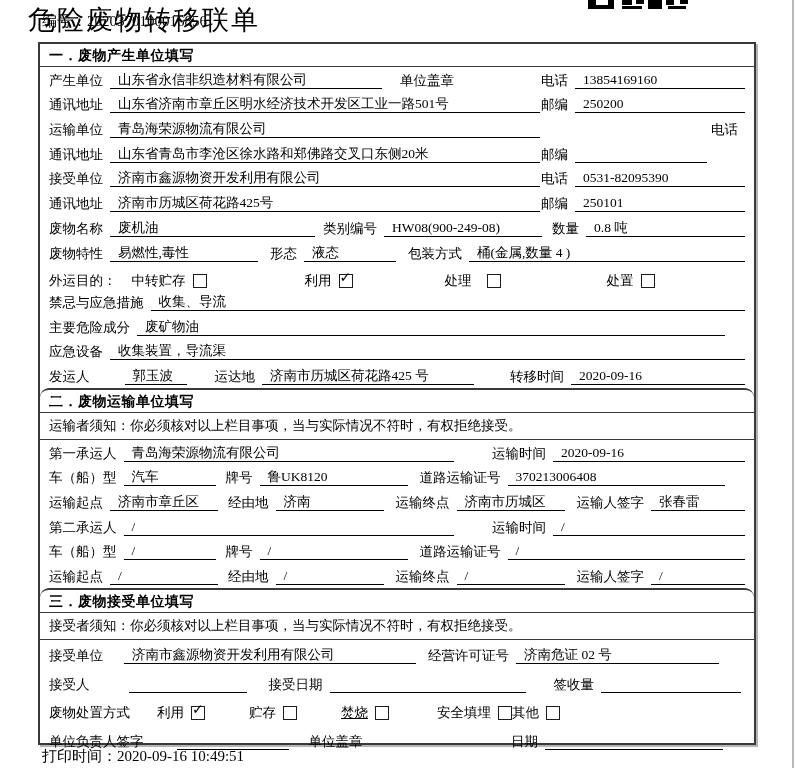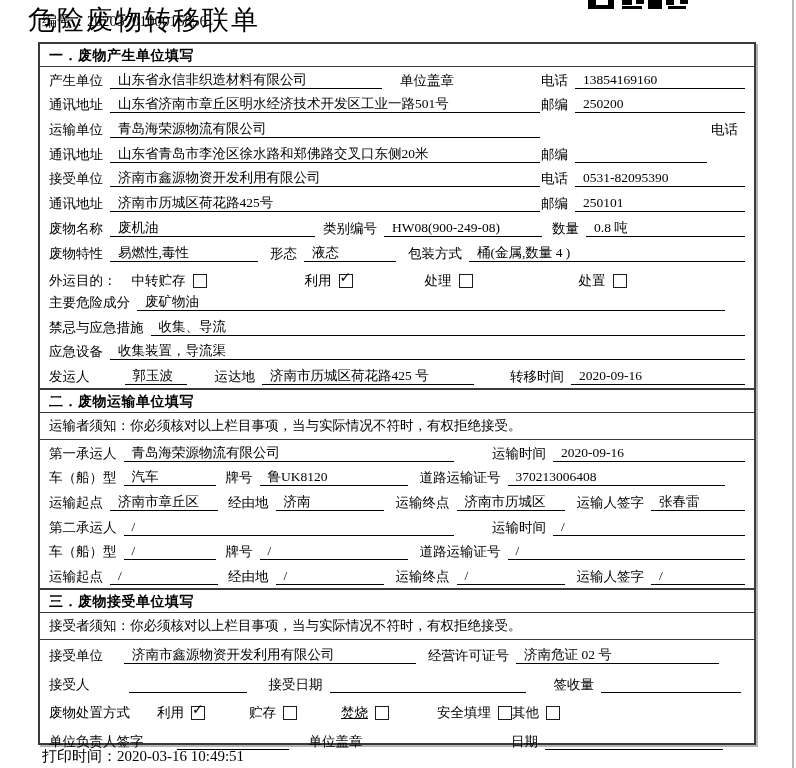--- a/index.html
+++ b/index.html
@@ -17,21 +17,21 @@
   .page-edge{position:absolute;top:0;bottom:0;right:2px;width:2px;background:#b9b9b9;}
 
   
   .formbox{
     position:absolute;left:38px;top:42px;width:718px;height:703px;
     border:2px solid #3a3a3a;box-sizing:border-box;background:#fff;
     box-shadow:2px 2px 0 rgba(140,140,140,.65);
     display:flex;flex-direction:column;
   }
   .sec{display:flex;flex-direction:column;}
-  .sec + .sec{border-top:2px solid #3a3a3a;}
+  .sec + .sec{border-top:2px solid #3a3a3a;border-radius:9px;}
   .sec-title{
     height:21px;line-height:21px;padding:1px 5px 0 9px;font-weight:bold;font-size:14px;
     border-bottom:1.5px solid #3a3a3a;letter-spacing:.5px;
   }
   .notice{
     height:26px;line-height:26px;padding-left:9px;font-size:13.5px;
     border-bottom:1.5px solid #3a3a3a;white-space:nowrap;
   }
   .row{
     display:flex;align-items:flex-end;height:24.7px;box-sizing:border-box;
@@ -147,36 +147,36 @@
         <div class="chk" style="margin-left: 8px;">
           <div class="txt">中转贮存</div>
           <div class="box"></div>
         </div>
         <div class="chk" style="margin-left: 98px;">
           <div class="txt">利用</div>
           <div class="box">
             <div class="mark">✓</div>
           </div>
         </div>
-        <div class="chk" style="margin-left: 72px;">
+        <div class="chk" style="margin-left: 92px; gap: 8px;">
           <div class="txt">处理</div>
           <div class="box"></div>
         </div>
         <div class="chk" style="margin-left: 106px;">
           <div class="txt">处置</div>
           <div class="box"></div>
         </div>
       </div>
       <div class="row">
+        <div class="lab">禁忌与应急措施</div>
+        <div class="fld grow">收集、导流</div>
+      </div>
+      <div class="row">
         <div class="lab" style="margin-left: 0px;">主要危险成分</div>
         <div class="fld grow" style="margin-right: 20px;">废矿物油</div>
-      </div>
-      <div class="row">
-        <div class="lab">禁忌与应急措施</div>
-        <div class="fld grow">收集、导流</div>
       </div>
       <div class="row">
         <div class="lab">应急设备</div>
         <div class="fld grow">收集装置，导流渠</div>
       </div>
       <div class="row">
         <div class="lab">发运人</div>
         <div class="fld" style="width: 62px; margin-left: 28px;">郭玉波</div>
         <div class="lab" style="margin-left: 28px;">运达地</div>
         <div class="fld" style="width: 212px;">济南市历城区荷花路425 号</div>
@@ -285,13 +285,13 @@
         <div class="lab">单位负责人签字</div>
         <div class="fld" style="width: 112px; margin-left: 26px;"></div>
         <div class="txt" style="margin-left: 20px;">单位盖章</div>
         <div class="sp"></div>
         <div class="lab">日期</div>
         <div class="fld" style="width: 178px; margin-right: 22px;"></div>
       </div>
     </div>
   </div>
 
-<div class="printline"><span>打印时间：</span><span>2020-03-16 10:49:51</span></div>
+<div class="printline"><span>打印时间：</span><span>2020-09-16 10:49:51</span></div>
 
 </body></html>

